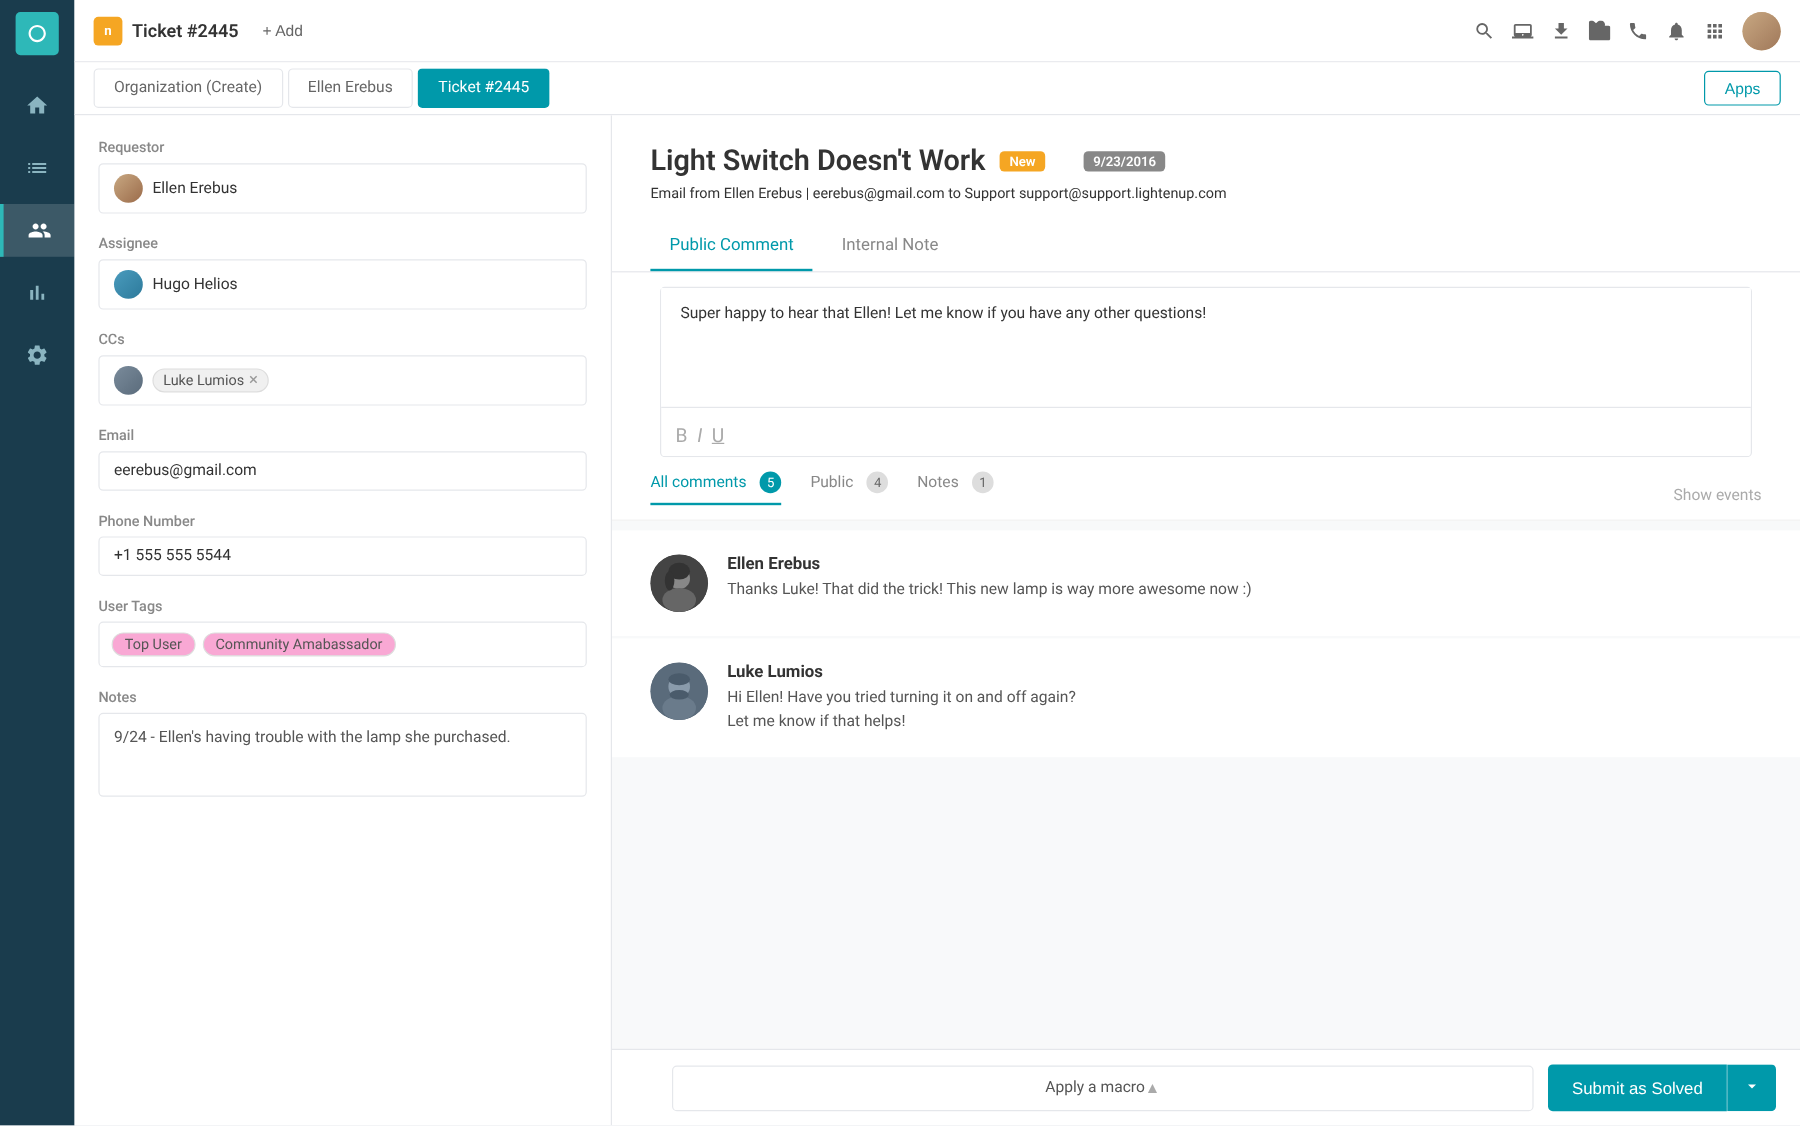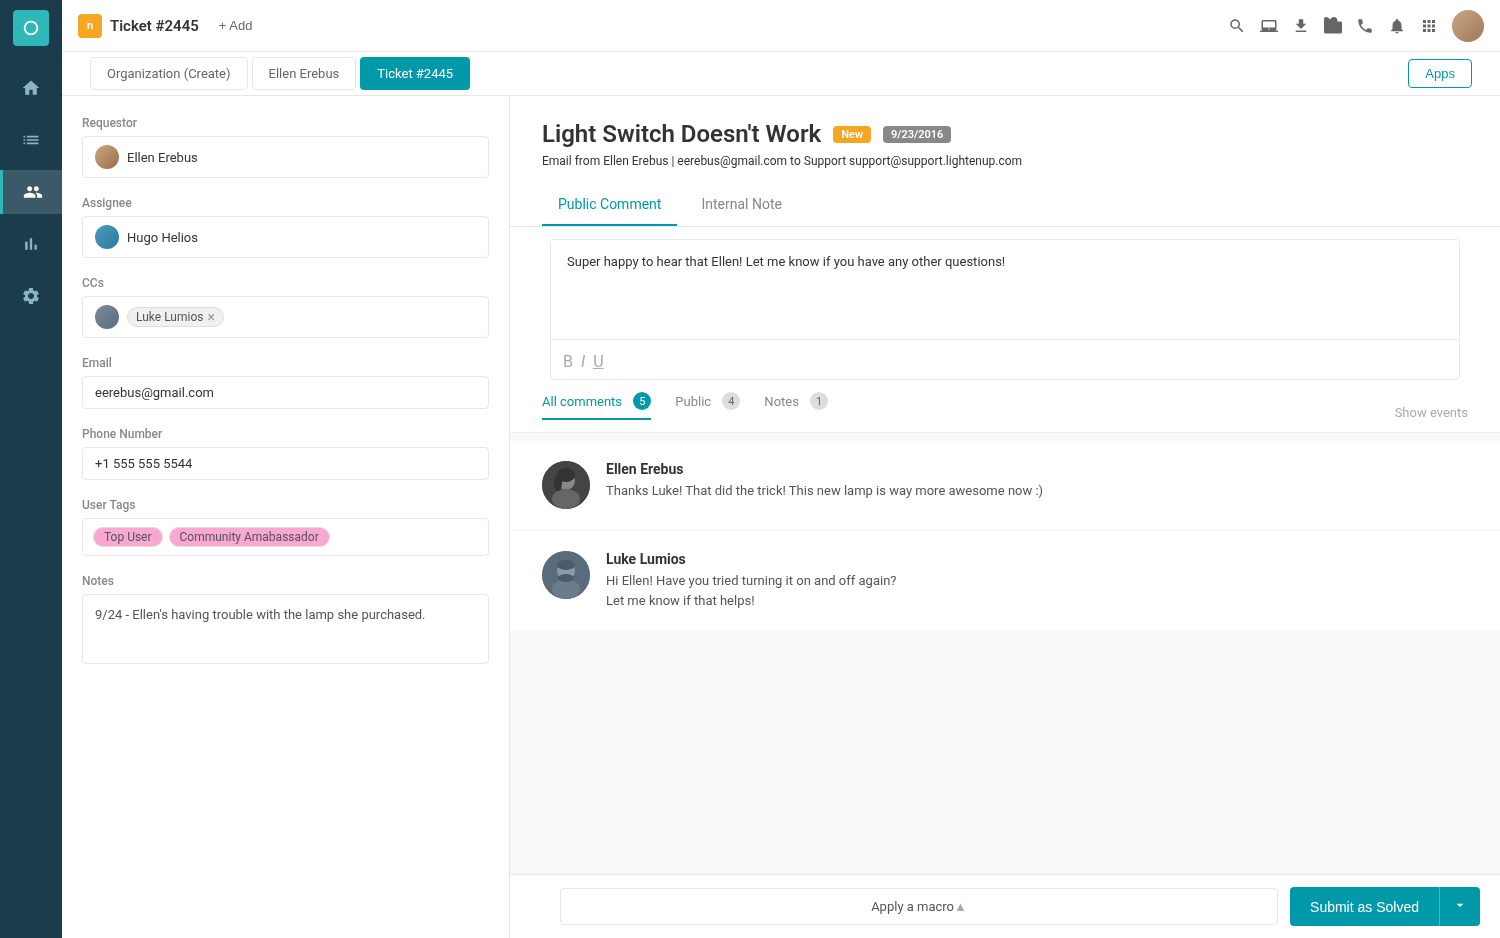--- a/index.html
+++ b/index.html
@@ -23,21 +23,21 @@
     .ticket-icon-box { width: 24px; height: 24px; background: #f5a623; border-radius: 4px; display: flex; align-items: center; justify-content: center; color: white; font-size: 11px; font-weight: bold; }
     .ticket-name { font-size: 15px; font-weight: 600; color: #333; }
     .add-btn { margin-left: 20px; color: #666; cursor: pointer; font-size: 13px; display: flex; align-items: center; gap: 4px; border: none; background: none; }
     .header-icons { margin-left: auto; display: flex; align-items: center; gap: 14px; color: #666; }
     .header-icon { cursor: pointer; display: flex; align-items: center; justify-content: center; }
     .header-icon svg { width: 18px; height: 18px; fill: #666; }
     .avatar-circle { width: 32px; height: 32px; border-radius: 50%; background: #c8a882; overflow: hidden; cursor: pointer; display: flex; align-items: center; justify-content: center; }
     .avatar-img { width: 100%; height: 100%; background: linear-gradient(135deg, #c8a882, #a0785a); border-radius: 50%; }
 
     
-    .tab-bar { background: white; border-bottom: 1px solid #e5e7eb; display: flex; align-items: center; padding: 0 28px; height: 44px; flex-shrink: 0; }
+    .tab-bar { background: white; border-bottom: 1px solid #e5e7eb; display: flex; align-items: center; padding: 0 16px; height: 44px; flex-shrink: 0; }
     .tab { padding: 8px 16px; color: #666; cursor: pointer; font-size: 13px; border: 1px solid transparent; border-radius: 4px; margin-right: 4px; }
     .tab.active { background: #0099aa; color: white; }
     .tab.outline { border: 1px solid #e5e7eb; color: #666; }
     .apps-btn { margin-left: auto; border: 1px solid #0099aa; color: #0099aa; background: white; padding: 6px 16px; border-radius: 4px; cursor: pointer; font-size: 13px; }
 
     
     .content { display: flex; flex: 1; overflow: hidden; }
 
     
     .left-panel { width: 448px; background: white; border-right: 1px solid #e5e7eb; overflow-y: auto; flex-shrink: 0; padding: 20px; }
@@ -49,21 +49,21 @@
     .avatar-small { width: 24px; height: 24px; border-radius: 50%; background: linear-gradient(135deg, #c8a882, #9b6b4a); flex-shrink: 0; }
     .avatar-small.blue { background: linear-gradient(135deg, #4a9bbd, #2d7a9b); }
     .avatar-small.luke { background: linear-gradient(135deg, #7a8b9b, #5a6b7b); }
     .cc-box { border: 1px solid #e5e7eb; border-radius: 4px; padding: 8px 12px; display: flex; align-items: center; gap: 8px; }
     .cc-tag { display: flex; align-items: center; gap: 4px; background: #f0f0f0; border: 1px solid #ddd; border-radius: 12px; padding: 2px 8px; font-size: 12px; color: #555; }
     .cc-remove { color: #999; cursor: pointer; font-size: 14px; line-height: 1; }
     .notes-box { border: 1px solid #e5e7eb; border-radius: 4px; padding: 10px 12px; color: #555; font-size: 13px; line-height: 1.5; min-height: 70px; }
     .ticket-header { padding: 24px 32px 16px; background: white; }
     .ticket-subject { font-size: 24px; font-weight: 600; color: #333; display: flex; align-items: center; gap: 12px; }
     .badge-new { background: #f5a623; color: white; font-size: 11px; padding: 2px 8px; border-radius: 4px; font-weight: 600; }
-    .badge-date { background: #888; color: white; font-size: 11px; padding: 2px 8px; border-radius: 4px; }
+    .badge-date { background: #888; color: white; font-size: 11px; padding: 2px 8px; border-radius: 4px; margin-left: 20px; }
     .ticket-meta { font-size: 12px; color: #888; margin-top: 6px; }
     .ticket-meta span { color: #333; }
 
     
     .comment-tabs { display: flex; padding: 0 32px; background: white; border-bottom: 1px solid #e5e7eb; }
     .comment-tab { padding: 12px 16px; color: #888; cursor: pointer; font-size: 14px; border-bottom: 2px solid transparent; margin-right: 8px; }
     .comment-tab.active { color: #0099aa; border-bottom: 2px solid #0099aa; }
 
     
     .reply-box { margin: 0 20px 0; background: white; border: 1px solid #e5e7eb; border-radius: 4px; }

